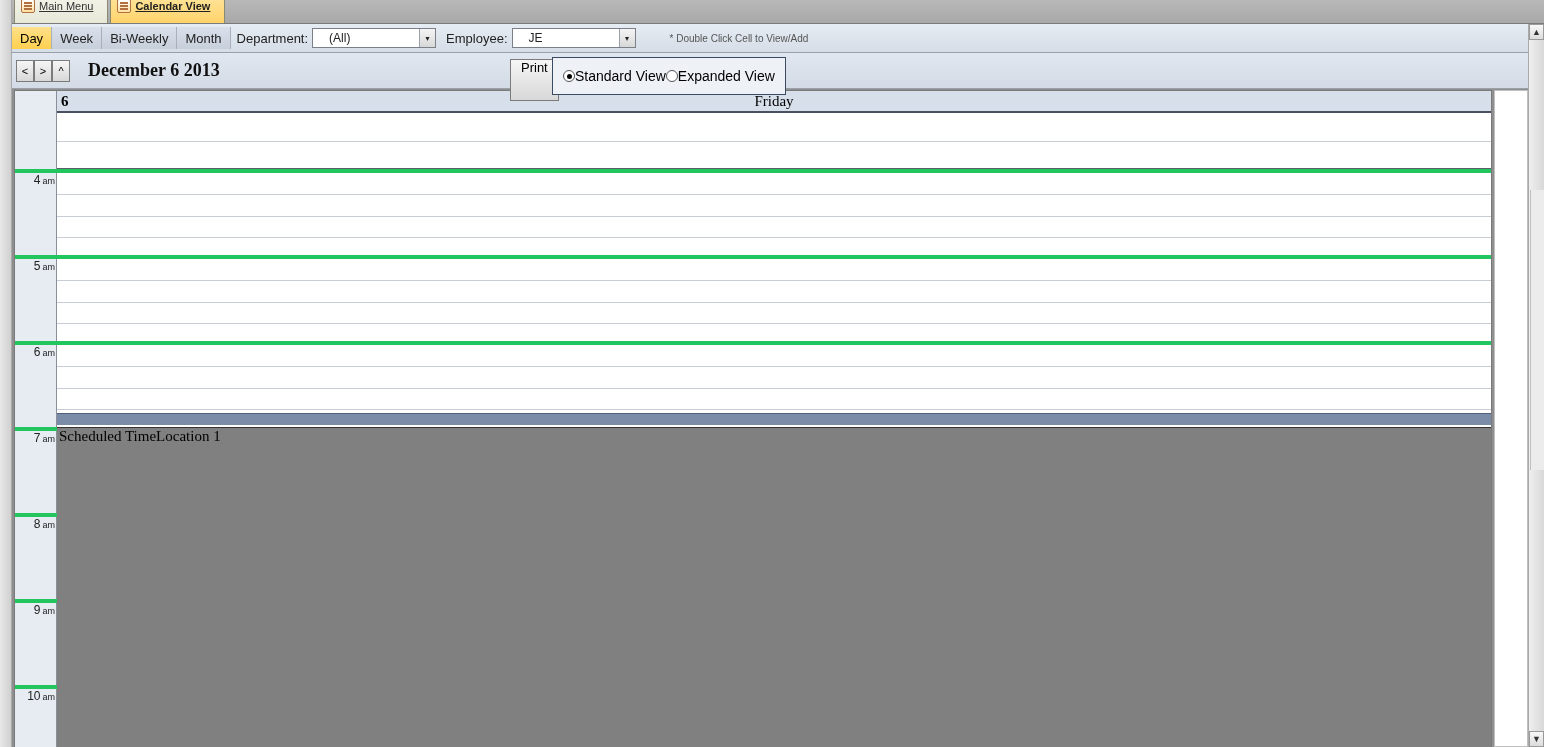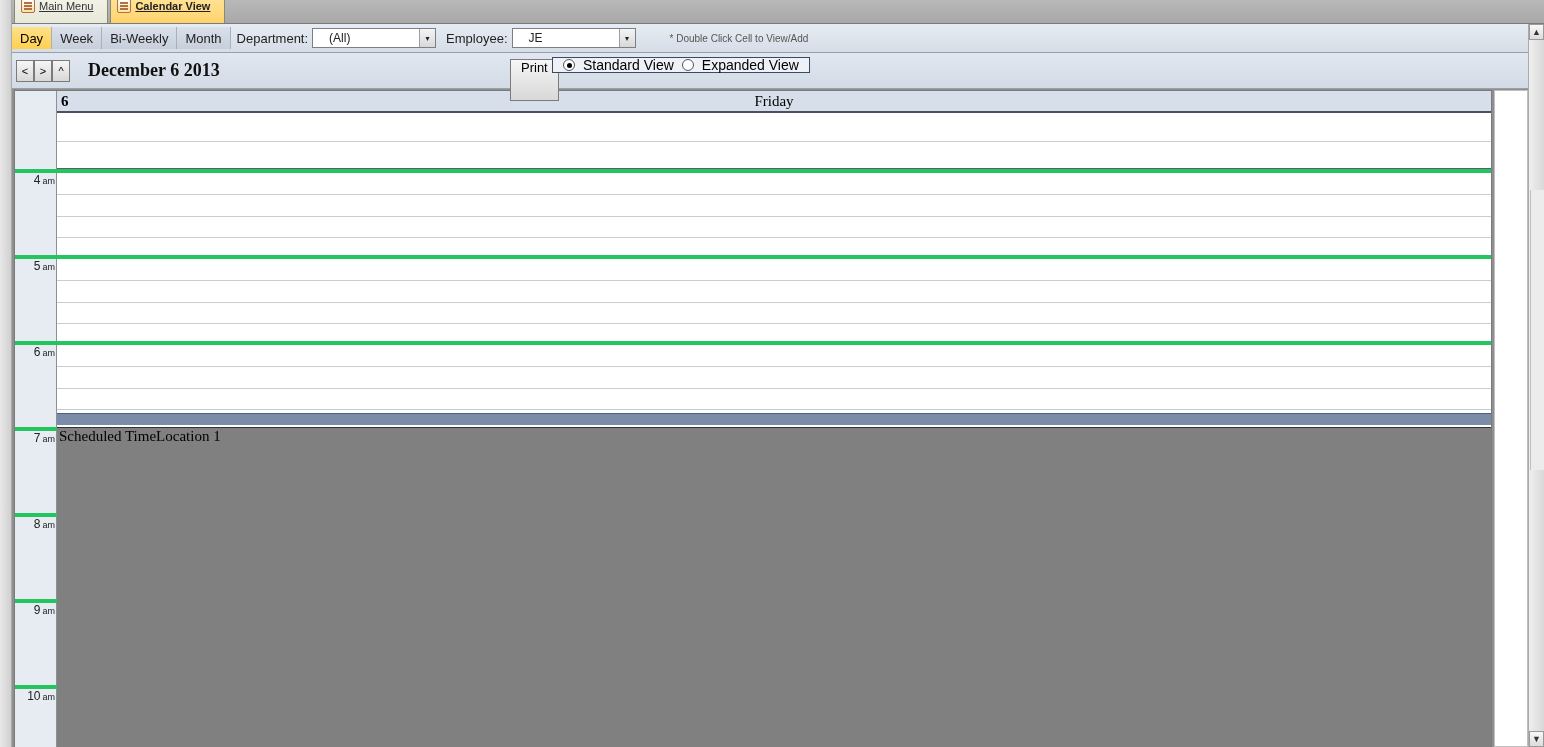--- a/index.html
+++ b/index.html
@@ -179,27 +179,27 @@
     padding: 0 10px;
     border: 1px solid #7b7b7b;
     background: linear-gradient(#f6f6f6,#d8d8d8);
     font-size: 13px;
     cursor:pointer;
   }
   .viewmode-box {
     position: absolute;
     left: 540px;
     top: 4px;
-    height: 16px;
+    height: 38px;
     padding: 0 10px;
     border: 1px solid #3b4a63;
     background: #eef2f7;
     display:flex;
     align-items:center;
-    gap: 8px;
+    gap: 0;
     font-size: 14px;
   }
   .radio {
     width: 12px; height: 12px;
     border: 1px solid #555;
     border-radius: 50%;
     display:inline-flex;
     align-items:center;
     justify-content:center;
     background:#fff;

